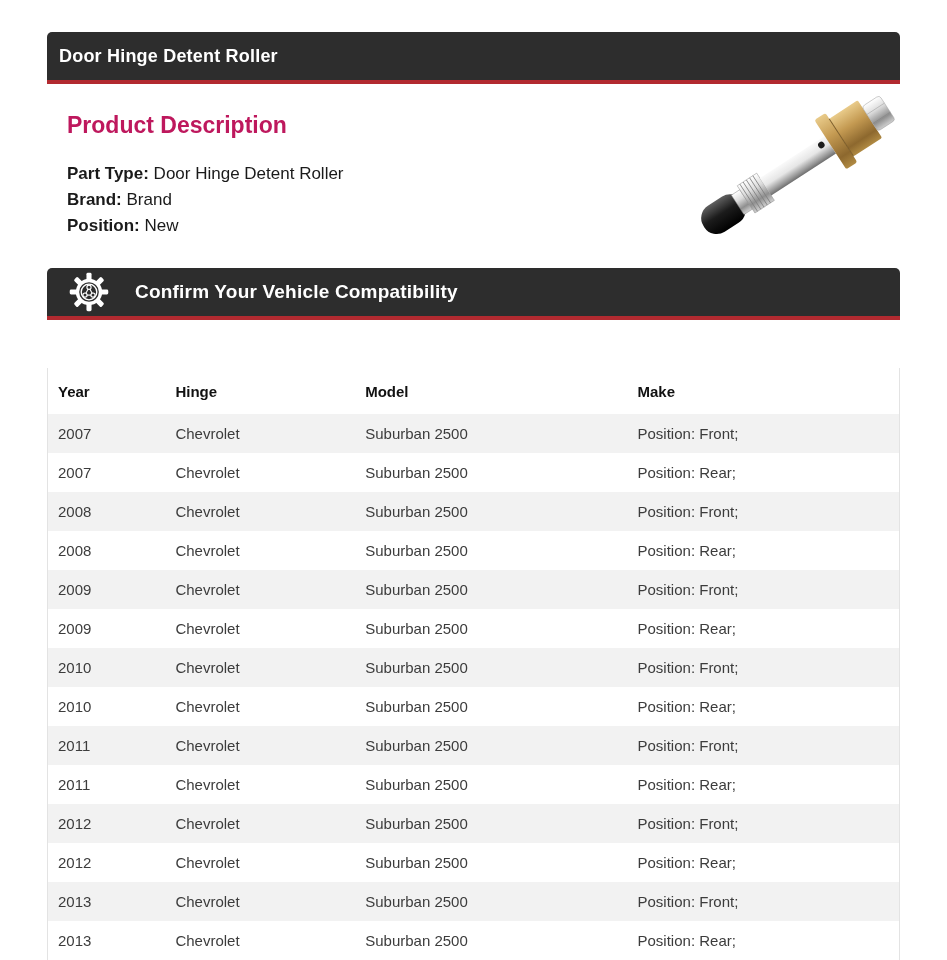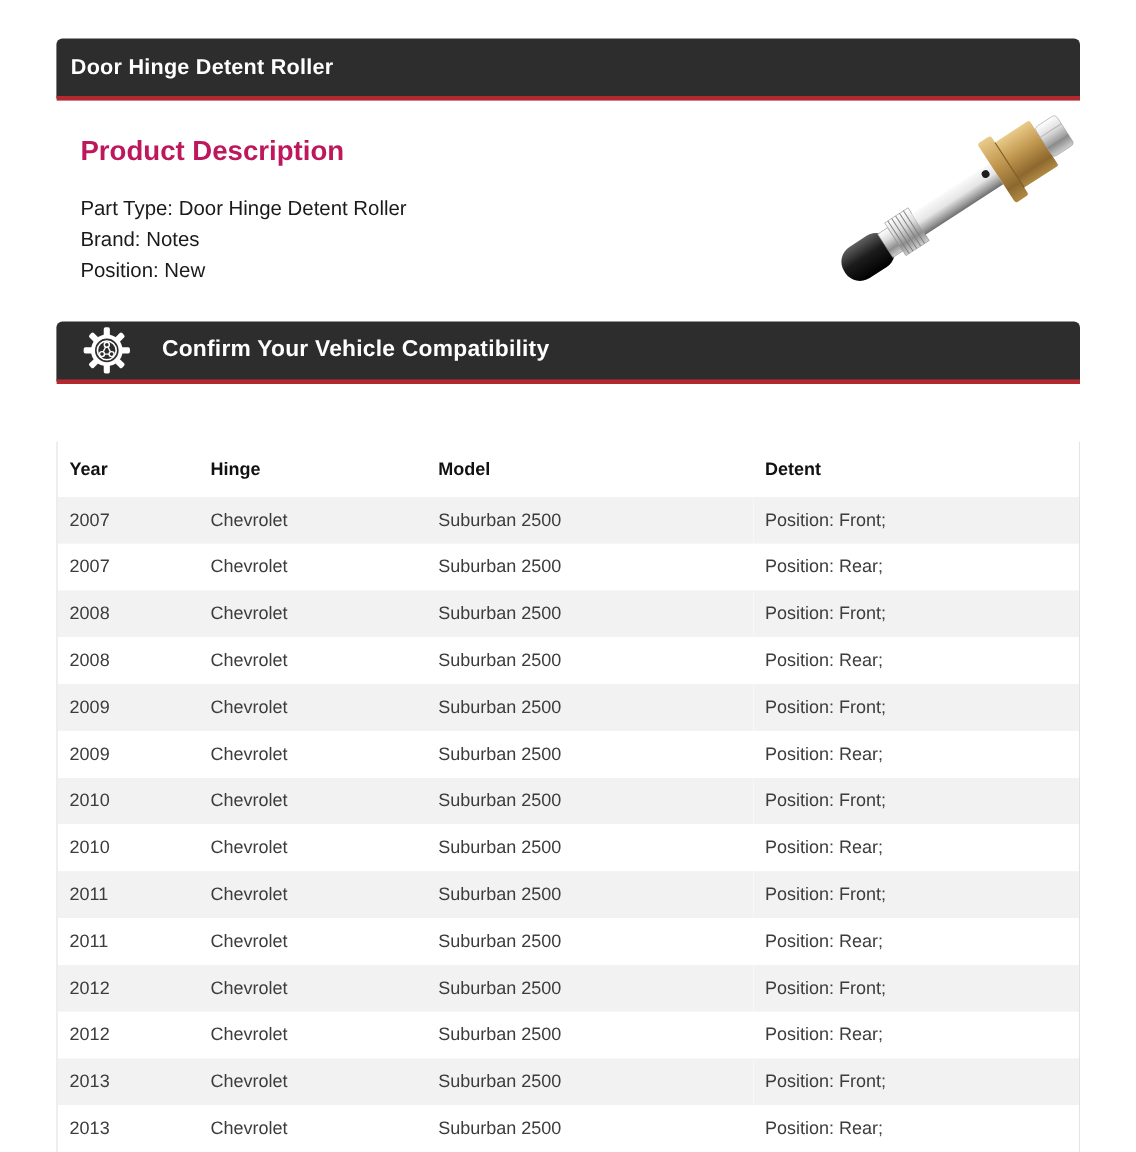--- a/index.html
+++ b/index.html
@@ -47,21 +47,21 @@
     font-weight: bold;
     color: #be185d;
     margin: 16px 0 22px 0;
   }
   .field {
     margin: 0;
     font-size: 17px;
     line-height: 26px;
     color: #1a1a1a;
   }
-  .field b { font-weight: normal; }
+  .field b { font-weight: bold; }
   .product-image {
     position: absolute;
     top: -2px;
     right: -12px;
     width: 232px;
     height: 170px;
   }
 
   
   .table-wrap {
@@ -104,21 +104,21 @@
   </div>
 
   <section class="description">
     <h1 class="desc-heading">Product Description</h1>
     <p class="field">
       <b>Part Type:</b>
       <span>Door Hinge Detent Roller</span>
     </p>
     <p class="field">
       <b>Brand:</b>
-      <span>Notes</span>
+      <span>Brand</span>
     </p>
     <p class="field">
       <b>Position:</b>
       <span>New</span>
     </p>
 
     <div class="product-image">
       <svg viewBox="0 0 300 220" width="232" height="170" preserveAspectRatio="xMidYMid meet">
         <defs>
           <linearGradient id="gSteel" x1="0" y1="0" x2="0" y2="1">
@@ -198,21 +198,21 @@
     <span class="bar-title">Confirm Your Vehicle Compatibility</span>
   </div>
 
   <div class="table-wrap">
     <table>
         <thead>
           <tr>
             <th>Year</th>
             <th>Hinge</th>
             <th>Model</th>
-            <th>Detent</th>
+            <th>Make</th>
           </tr>
         </thead>
         <tbody>
           <tr>
             <td>2007</td>
             <td>Chevrolet</td>
             <td>Suburban 2500</td>
             <td>Position: Front;</td>
           </tr>
           <tr>

